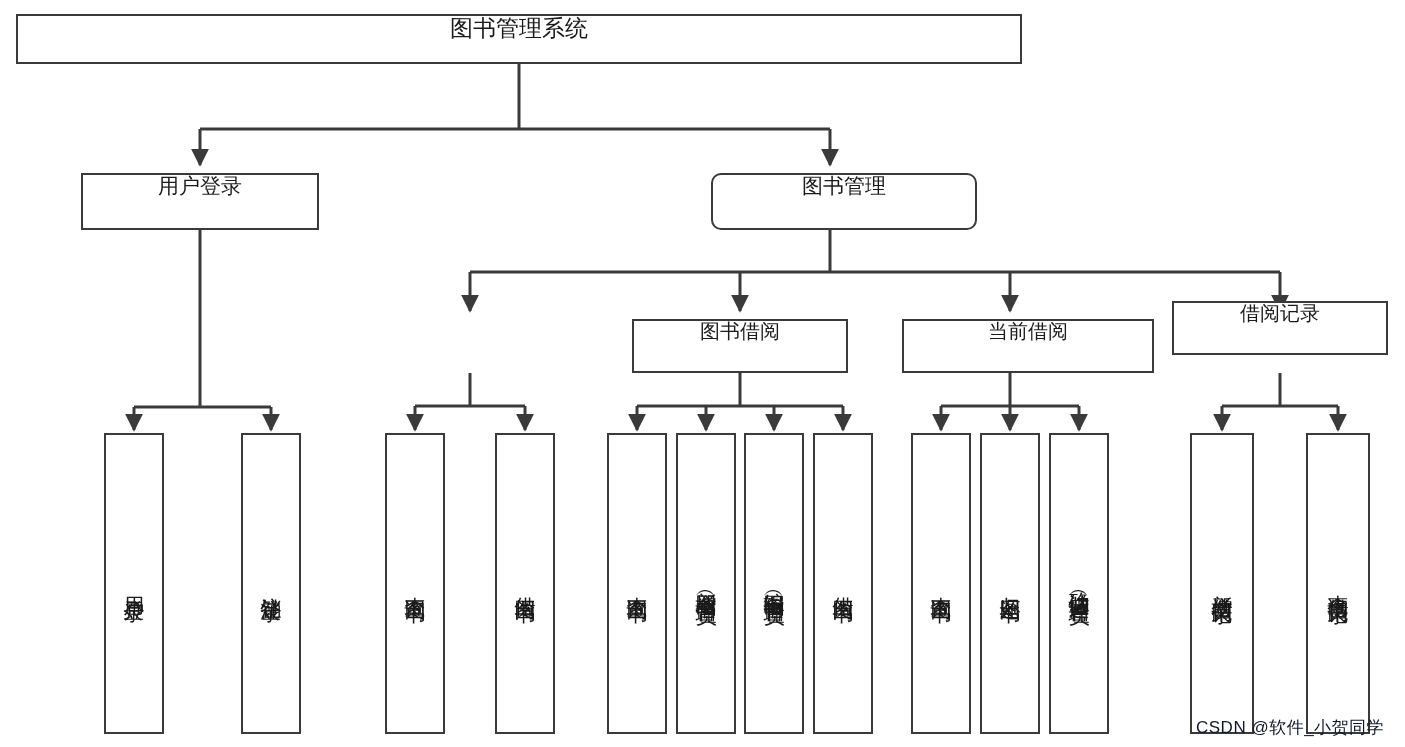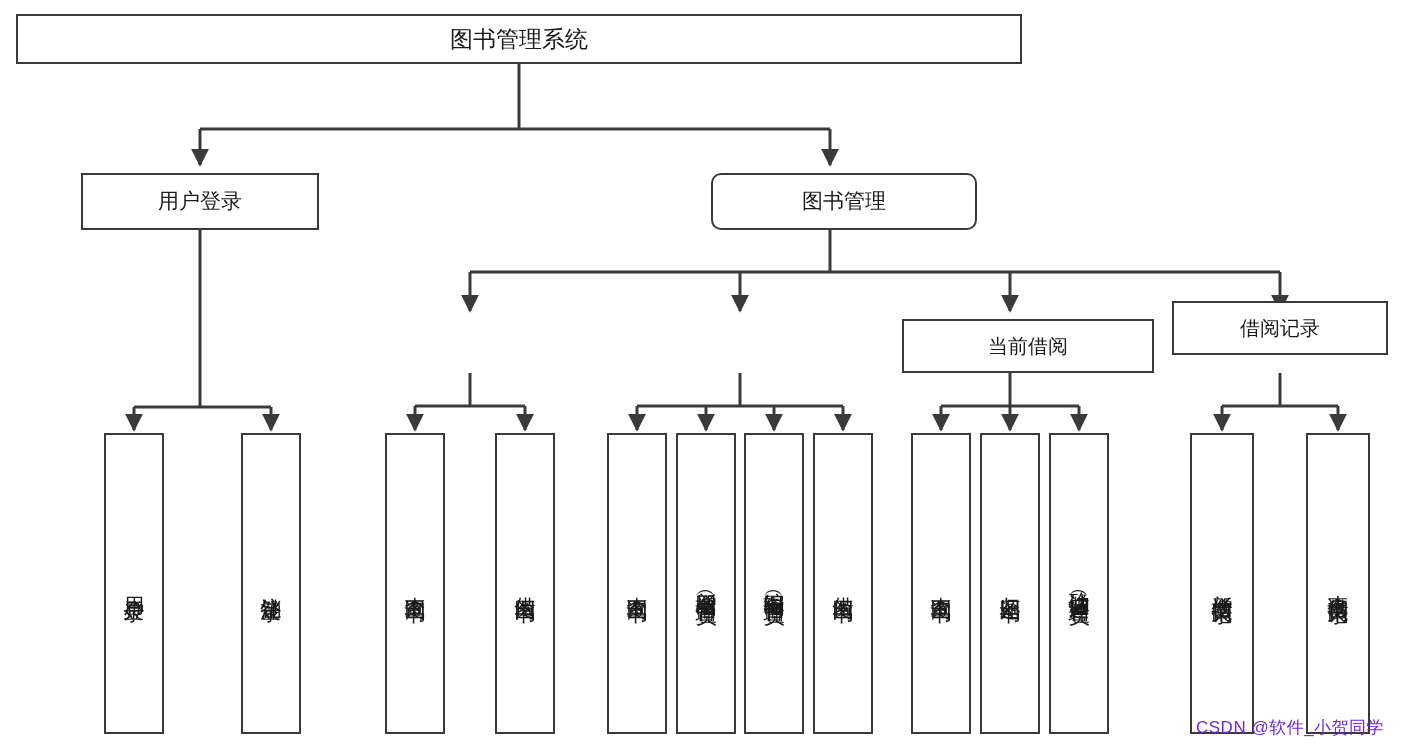--- a/index.html
+++ b/index.html
@@ -25,21 +25,21 @@
     height: 747px;
     pointer-events: none;
   }
   .node {
     position: absolute;
     box-sizing: border-box;
     border: 2px solid #3a3a3a;
     background: #ffffff;
     color: #1a1a1a;
     display: flex;
-    align-items: center;
+    align-items: flex-start;
     justify-content: center;
     text-align: center;
     line-height: 1.05;
   }
   .node.root {
     font-size: 23px;
   }
   .node.tier2 {
     font-size: 21px;
   }
@@ -56,21 +56,21 @@
     padding: 6px 0;
   }
   .node.leaf .lbl {
     writing-mode: vertical-rl;
     text-orientation: upright;
     white-space: nowrap;
   }
   .watermark {
     position: absolute;
     font-size: 17px;
-    color: #6d28d9;
+    color: #0f172a;
     white-space: nowrap;
     letter-spacing: 0.5px;
   }
 </style>
 </head>
 <body>
 
 <div id="canvas">
 
   <svg id="wires" viewBox="0 0 1405 747">
@@ -127,20 +127,23 @@
     <span class="lbl">图书管理系统</span>
   </div>
 
   <div class="node tier2" style="left:81px; top:173px; width:238px; height:57px;">
     <span class="lbl">用户登录</span>
   </div>
   <div class="node tier2" style="left:711px; top:173px; width:266px; height:57px;border-radius:10px;">
     <span class="lbl">图书管理</span>
   </div>
 
+  <div class="node tier3" style="left:632px; top:319px; width:216px; height:54px;">
+    <span class="lbl">图书借阅</span>
+  </div>
   <div class="node tier3" style="left:902px; top:319px; width:252px; height:54px;">
     <span class="lbl">当前借阅</span>
   </div>
   <div class="node tier3" style="left:1172px; top:301px; width:216px; height:54px;">
     <span class="lbl">借阅记录</span>
   </div>
 
   <div class="node leaf" style="left:104px; top:433px; width:60px; height:301px;">
     <span class="lbl">用户登录</span>
   </div>

